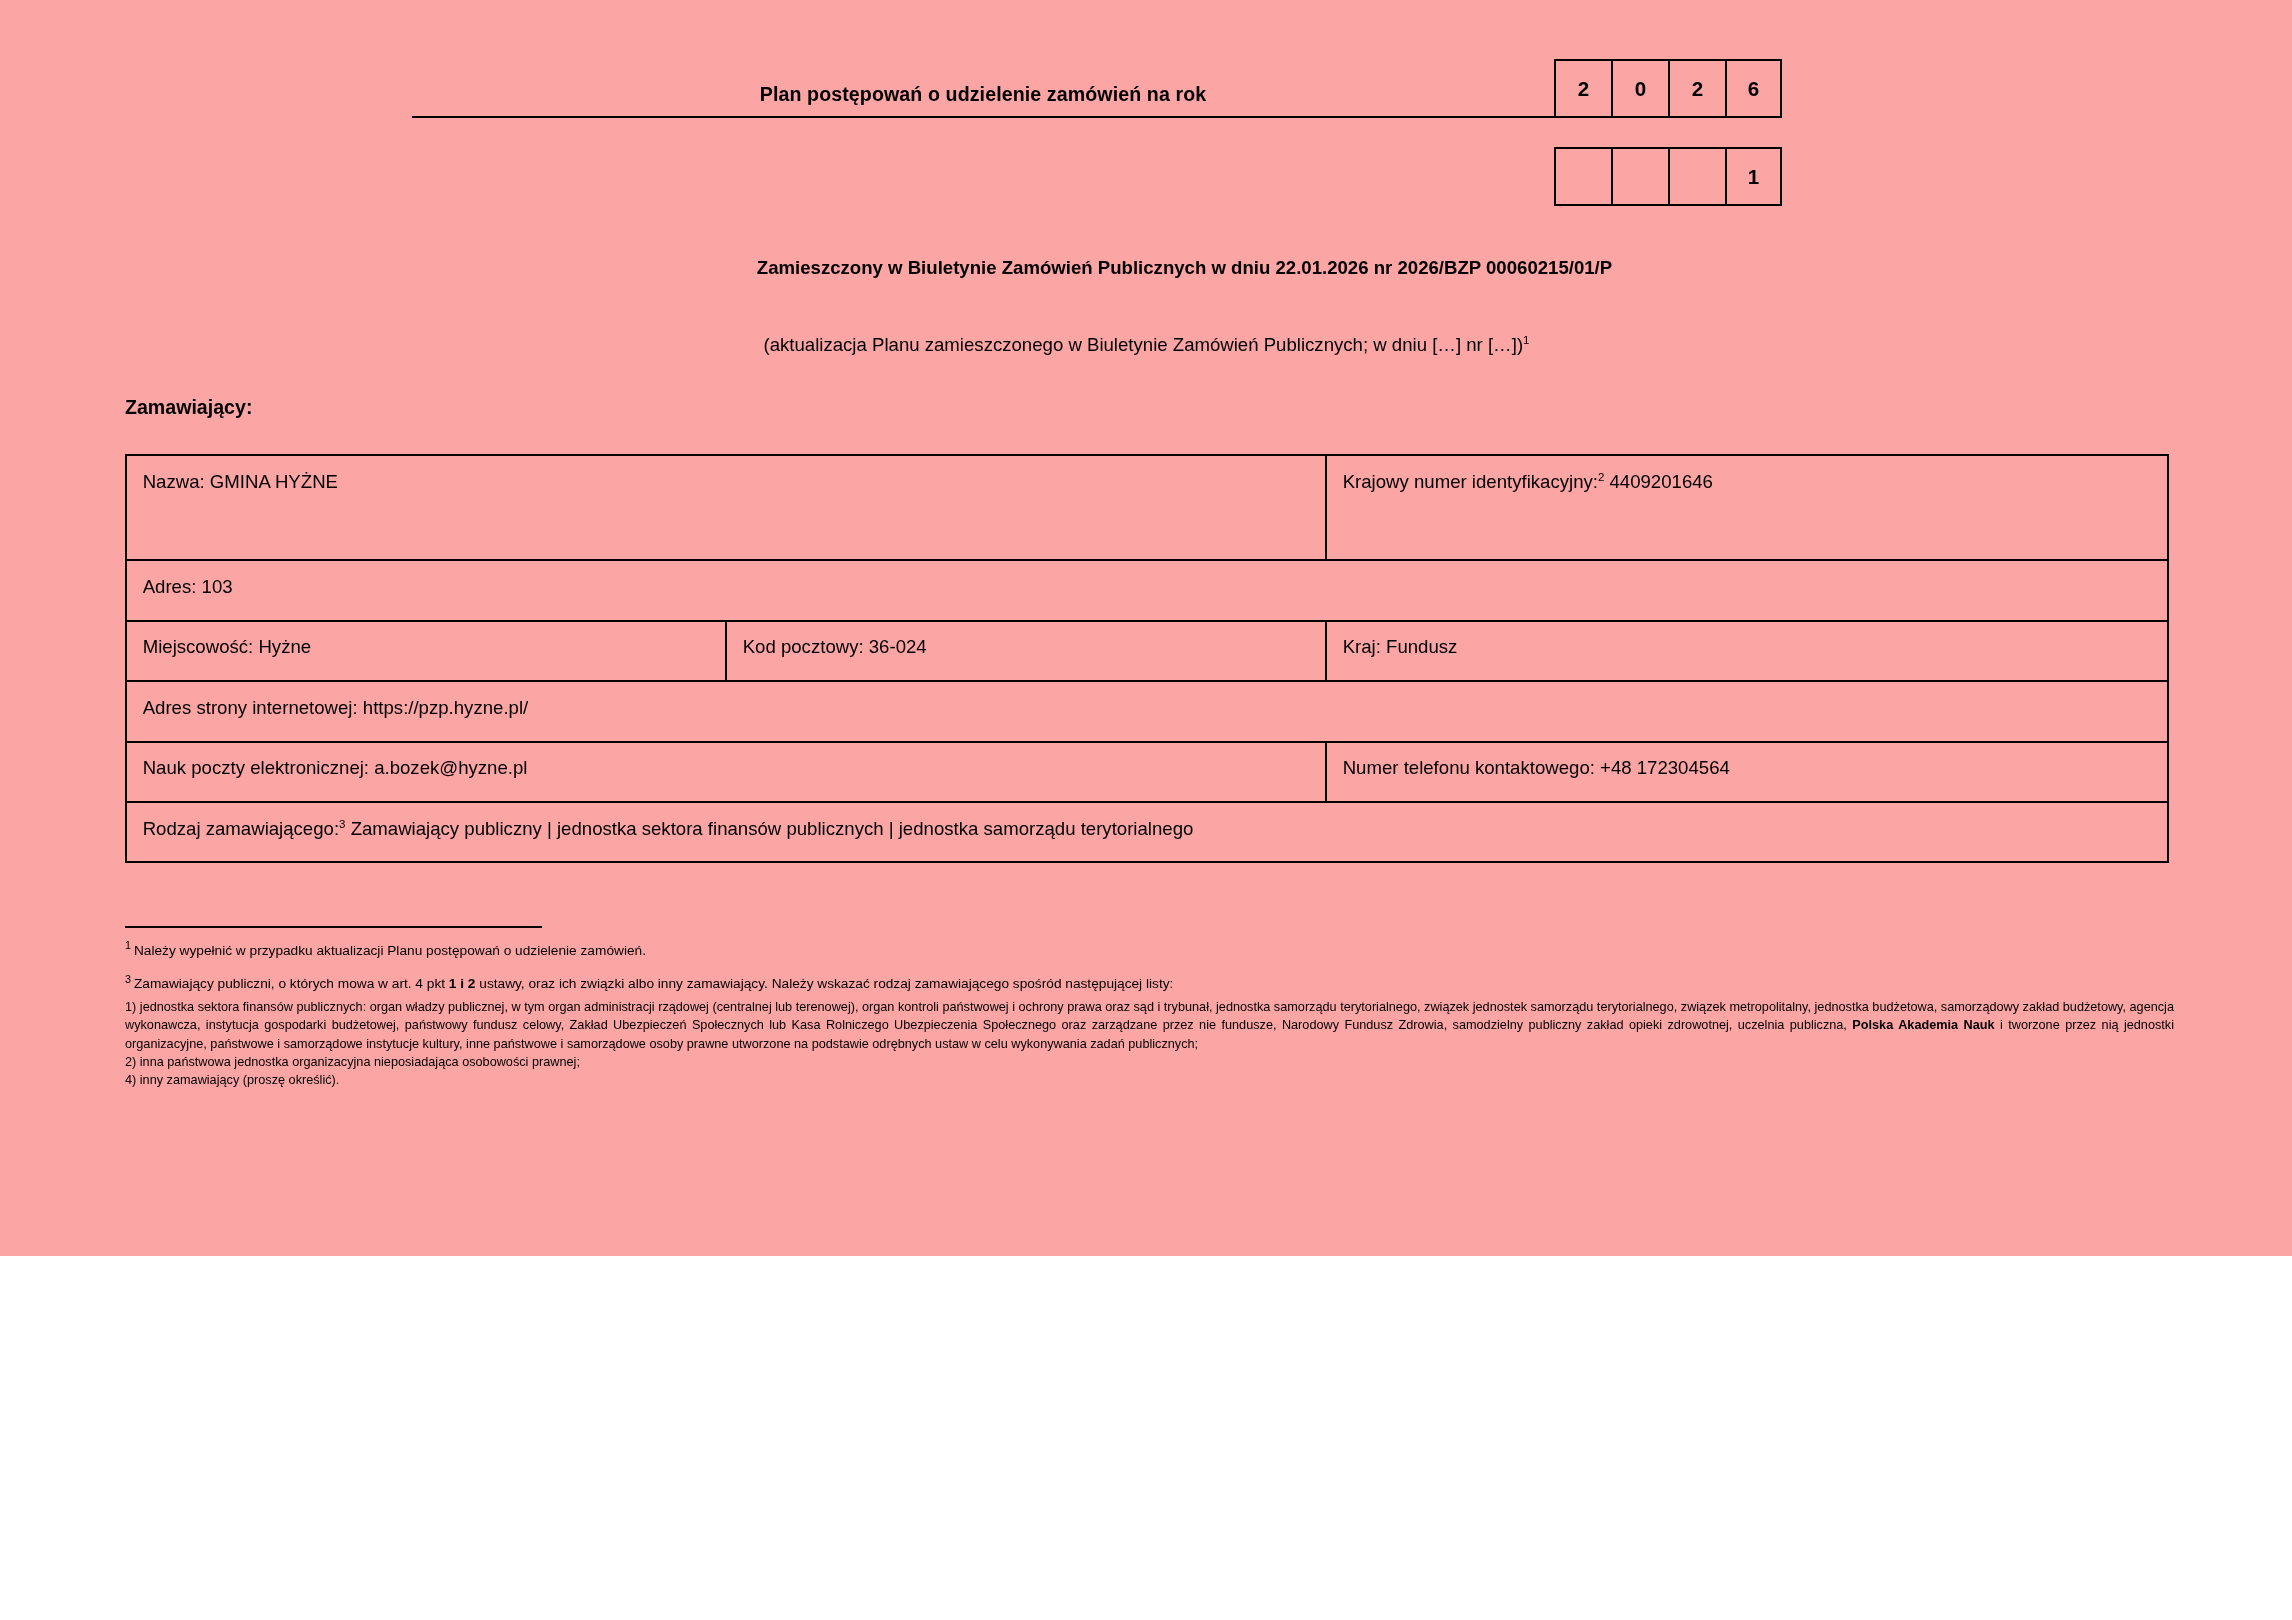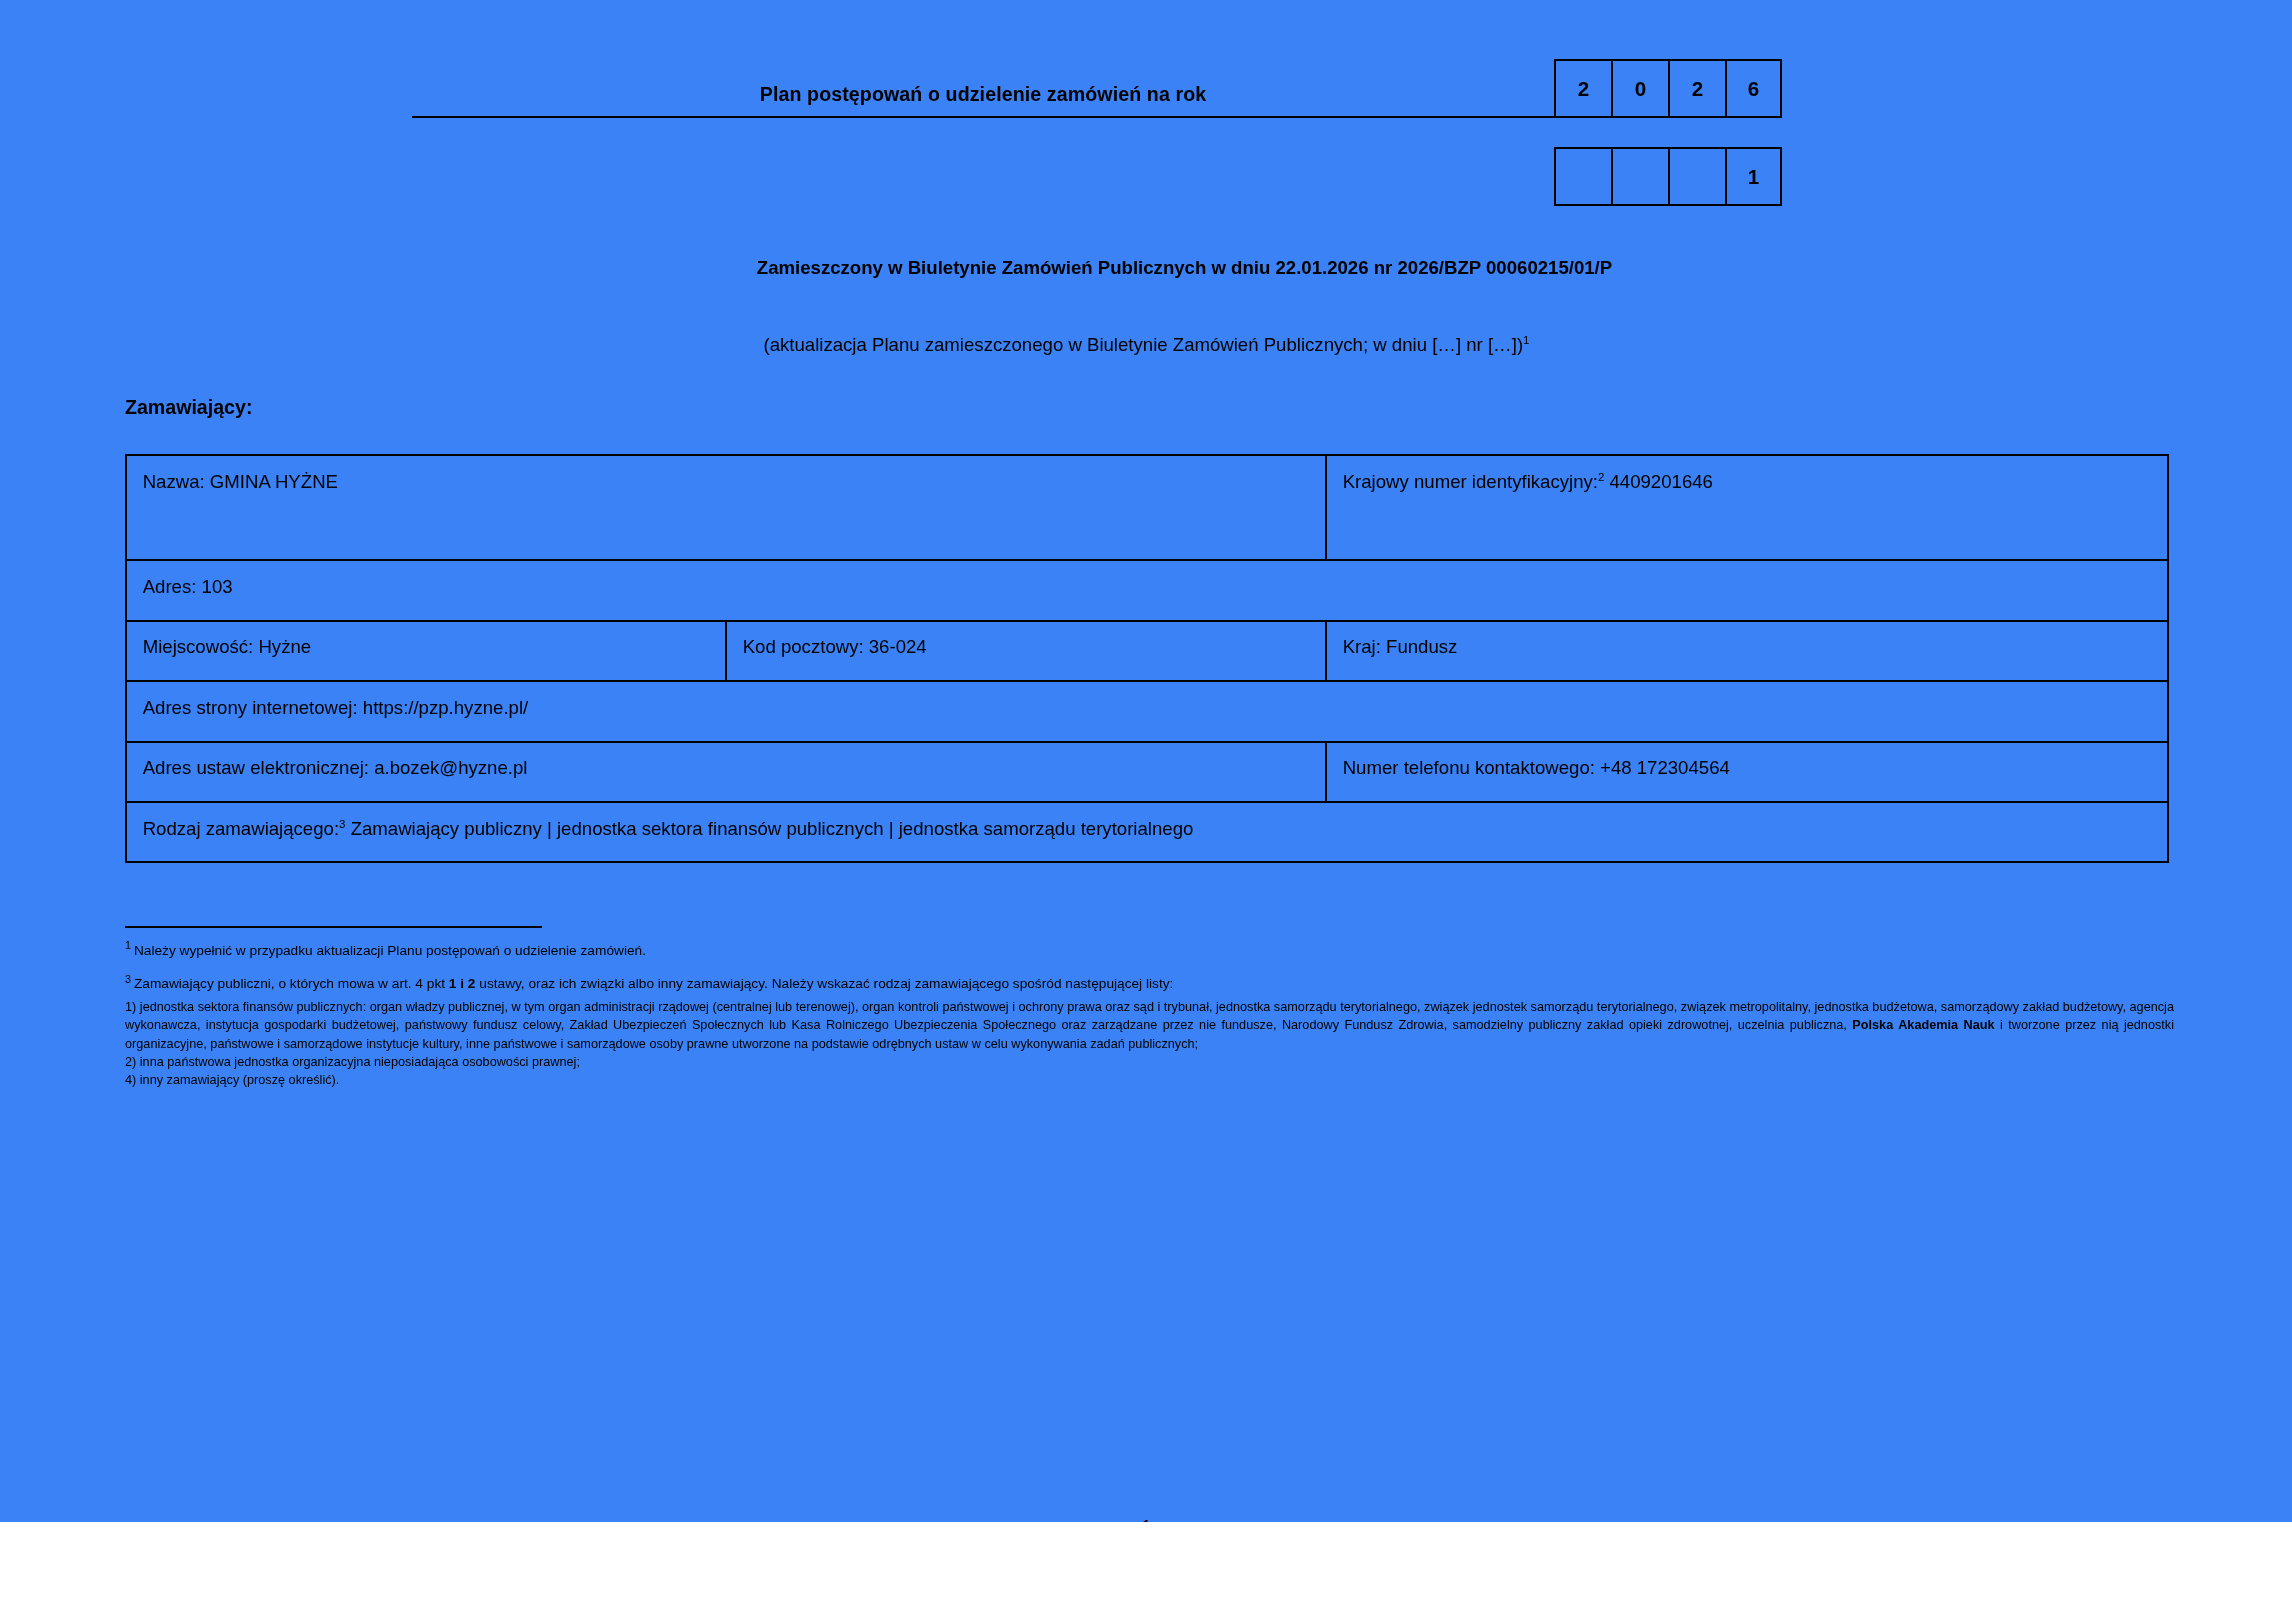--- a/index.html
+++ b/index.html
@@ -7,22 +7,22 @@
     padding: 0;
     background: #ffffff;
   }
   body {
     font-family: "Liberation Sans", sans-serif;
     color: #000000;
   }
   .page {
     position: relative;
     width: 2293px;
-    height: 1522px;
-    background: #3b82f6;
+    height: 1256px;
+    background: #fca5a5;
     margin: 0 auto;
     overflow: hidden;
   }
 
   
   .header-rows {
     position: absolute;
     left: 412px;
     top: 59px;
     width: 1470px;
@@ -250,21 +250,21 @@
       </tr>
       <tr>
         <td class="norm">Miejscowość: Hyżne</td>
         <td class="norm">Kod pocztowy: 36-024</td>
         <td class="norm">Kraj: Fundusz</td>
       </tr>
       <tr>
         <td class="norm" colspan="3">Adres strony internetowej: https://pzp.hyzne.pl/</td>
       </tr>
       <tr>
-        <td class="norm" colspan="2">Adres ustaw elektronicznej: a.bozek@hyzne.pl</td>
+        <td class="norm" colspan="2">Nauk poczty elektronicznej: a.bozek@hyzne.pl</td>
         <td class="norm">Numer telefonu kontaktowego: +48 172304564</td>
       </tr>
       <tr>
         <td class="norm" colspan="3">
           <span>Rodzaj zamawiającego:</span><sup>3</sup><span> Zamawiający publiczny | jednostka sektora finansów publicznych | jednostka samorządu terytorialnego</span>
         </td>
       </tr>
     </tbody>
   </table>
 

